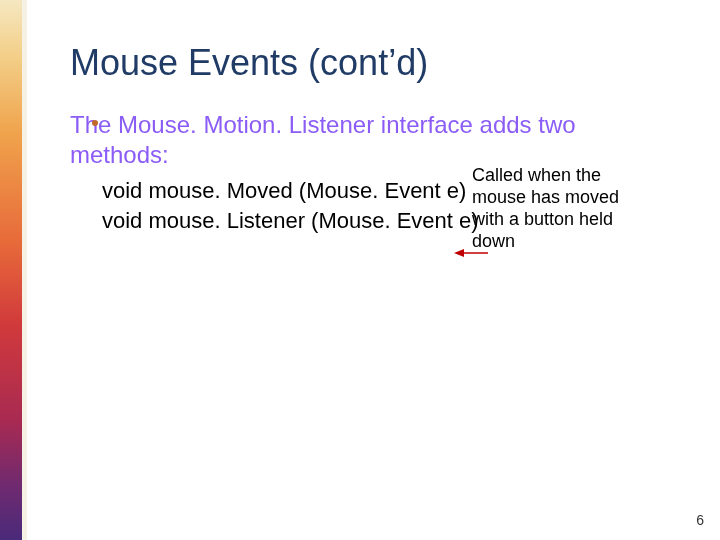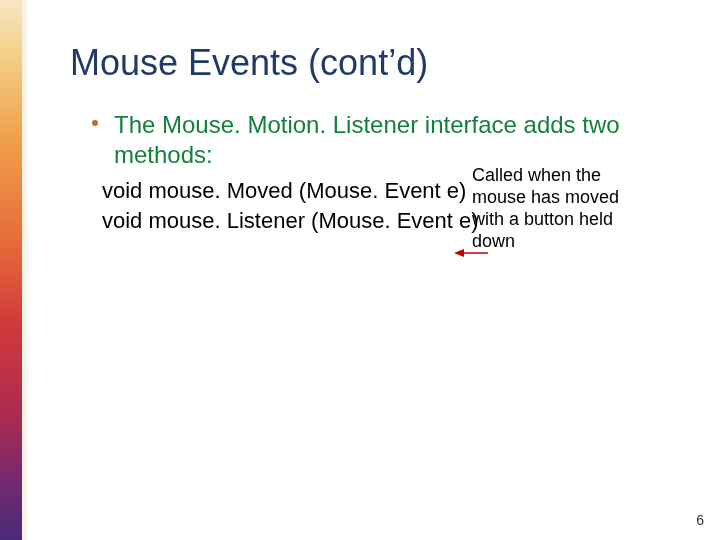--- a/index.html
+++ b/index.html
@@ -55,24 +55,23 @@
   .bullet-row .dot {
     position: absolute;
     left: 22px;
     top: 10px;
     width: 6px;
     height: 6px;
     border-radius: 50%;
     background: #c06a2a;
   }
   .bullet-text {
-    margin-left: 44px;
     font-size: 24px;
     line-height: 30px;
-    color: #15803d;
+    color: #8b5cf6;
   }
   .method-line {
     margin-left: 32px;
     font-size: 22px;
     line-height: 30px;
     color: #000;
   }
   .spacer-mid {
     height: 22px;
   }

